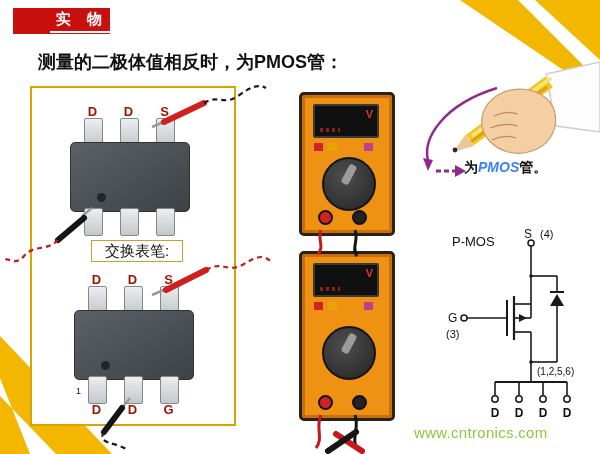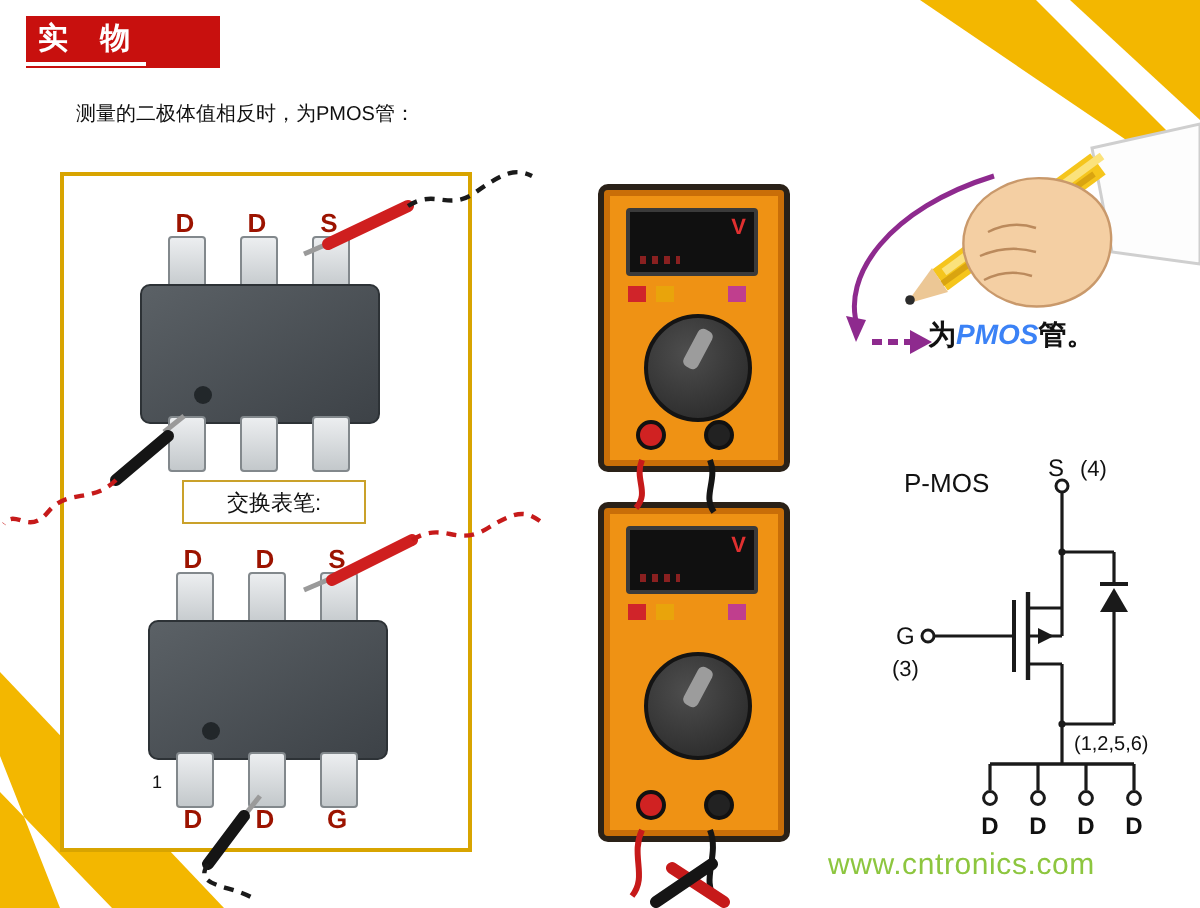--- a/index.html
+++ b/index.html
@@ -3,26 +3,26 @@
 <meta charset="utf-8">
 <style>
   html,body{margin:0;padding:0;background:#fff;}
   #stage{position:relative;width:600px;height:454px;background:#fff;overflow:hidden;
          font-family:"Liberation Sans","DejaVu Sans",sans-serif;}
   .abs{position:absolute;}
   svg text{font-family:"Liberation Sans","DejaVu Sans",sans-serif;}
 
   
   #banner{left:13px;top:8px;width:97px;height:26px;background:#c8100e;
-          display:flex;align-items:center;justify-content:flex-start;z-index:6;}
+          display:flex;align-items:center;justify-content:flex-end;z-index:6;}
   #banner span{color:#fff;font-weight:bold;font-size:15px;letter-spacing:6px;
                border-bottom:2px solid #fff;padding:0 2px 2px 6px;white-space:nowrap;}
 
   
-  #subtitle{left:38px;top:50px;font-size:10px;font-weight:normal;color:#111;z-index:3;white-space:nowrap;}
+  #subtitle{left:38px;top:50px;font-size:18px;font-weight:bold;color:#111;z-index:3;white-space:nowrap;}
 
   
   #left-box{left:30px;top:86px;width:202px;height:336px;border:2px solid #d8a400;background:#fff;z-index:1;}
 
   
   .chip{position:absolute;width:118px;height:150px;z-index:2;}
   .pinlabel{position:absolute;top:0;width:17px;text-align:center;
             font-size:13px;font-weight:bold;color:#9c1300;}
   .pinlabel.b{top:130px;}
   .pin{position:absolute;width:17px;height:26px;background:linear-gradient(#eceef0,#c3c8cb);
@@ -32,21 +32,21 @@
   .chip .body{position:absolute;left:0;top:38px;width:118px;height:68px;border-radius:5px;
               background:linear-gradient(150deg,#5b6166,#3d4247);border:1px solid #2d3236;}
   .chip .body::after{content:'';position:absolute;left:26px;bottom:9px;width:9px;height:9px;
                      border-radius:50%;background:#22272a;}
   .pin1mark{position:absolute;left:2px;top:114px;font-size:9px;color:#111;}
   #chip1{left:70px;top:104px;}
   #chip2{left:74px;top:272px;}
 
   
   #swap-box{left:91px;top:240px;width:90px;height:20px;border:1.5px solid #caa12a;background:#fff;
-            display:flex;align-items:center;justify-content:center;font-size:11px;color:#111;z-index:3;}
+            display:flex;align-items:center;justify-content:center;font-size:15px;color:#111;z-index:3;}
 
   
   .meter{position:absolute;width:90px;background:#ef9214;border:3px solid #2a2118;border-radius:5px;
          box-shadow:inset 0 0 0 3px #c96e08;z-index:2;}
   #meter1{left:299px;top:92px;height:138px;}
   #meter2{left:299px;top:251px;height:164px;}
   .m-display{position:absolute;left:11px;top:9px;width:62px;height:30px;background:#101010;
              border:2px solid #3a3a3a;border-radius:2px;}
   .m-v{position:absolute;right:4px;top:2px;color:#e03030;font-size:11px;font-weight:bold;}
   .m-seg{position:absolute;left:5px;bottom:4px;width:20px;height:4px;

